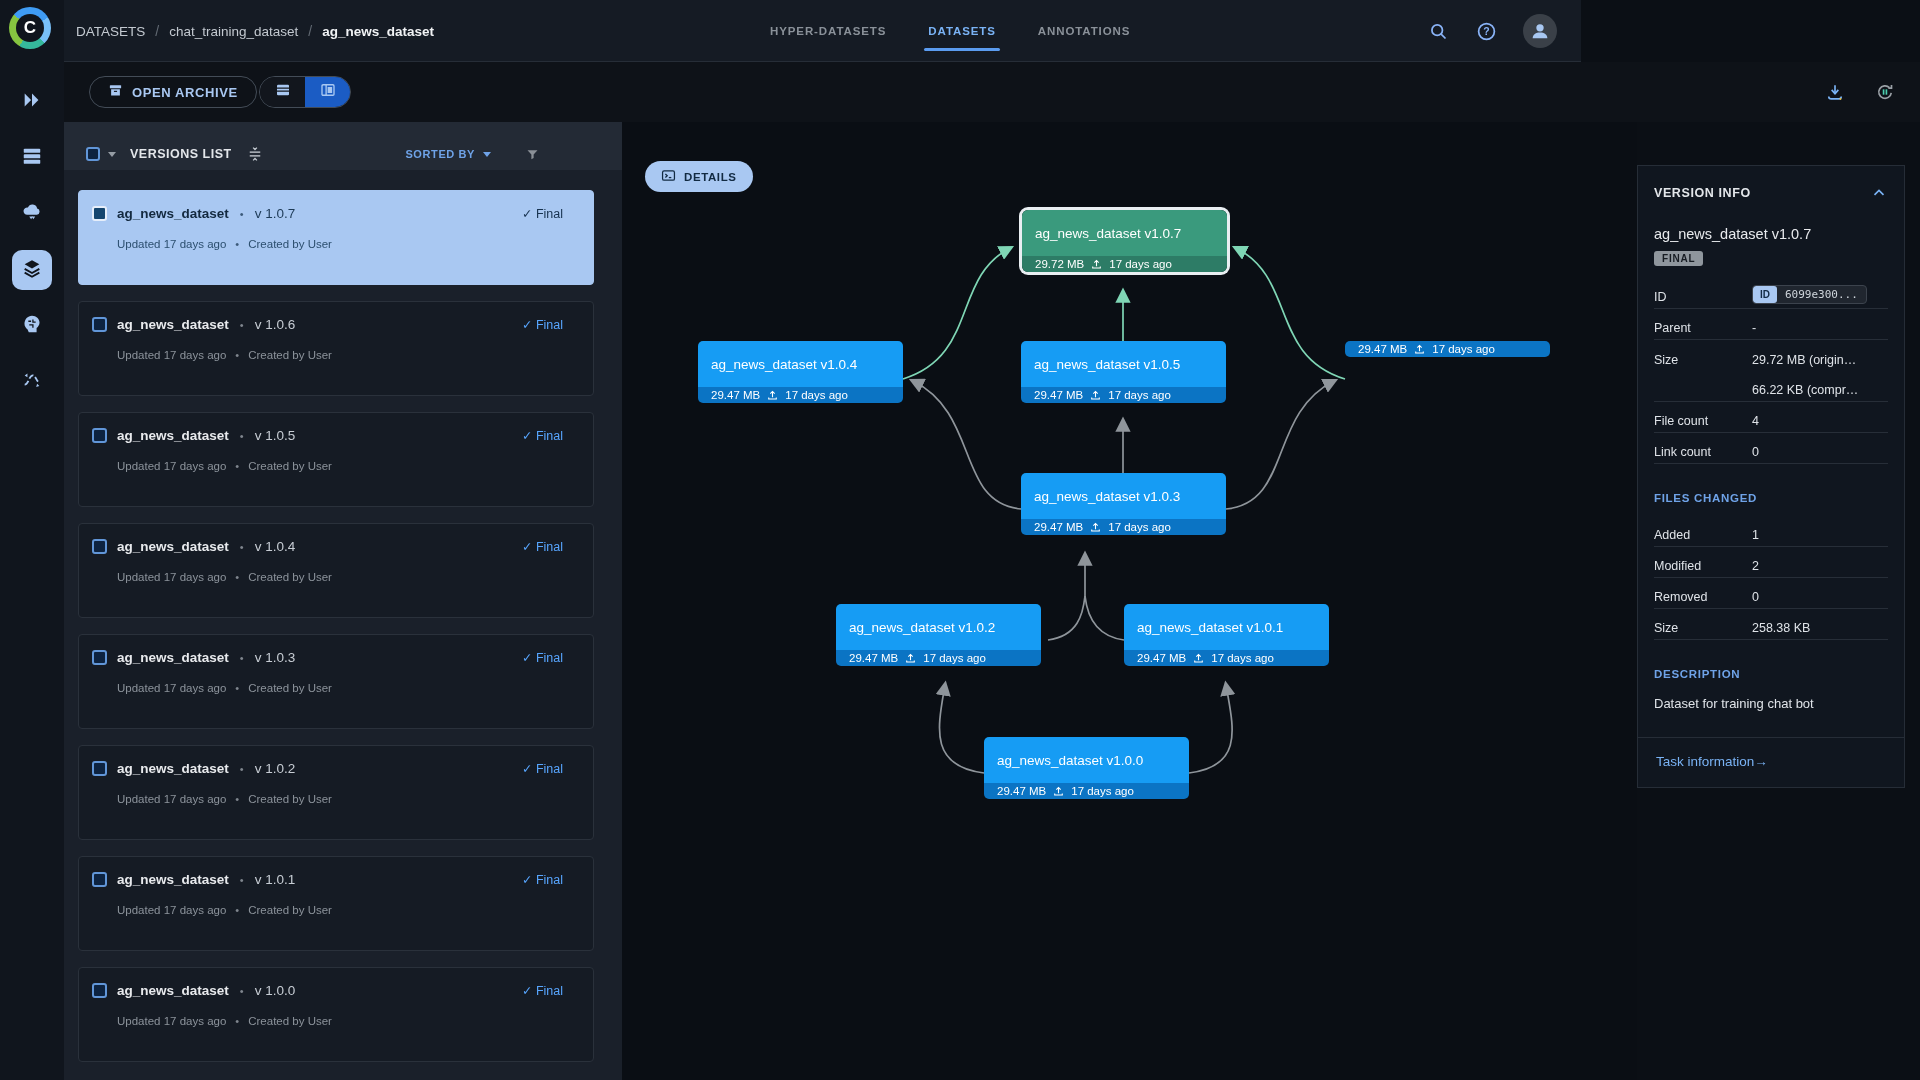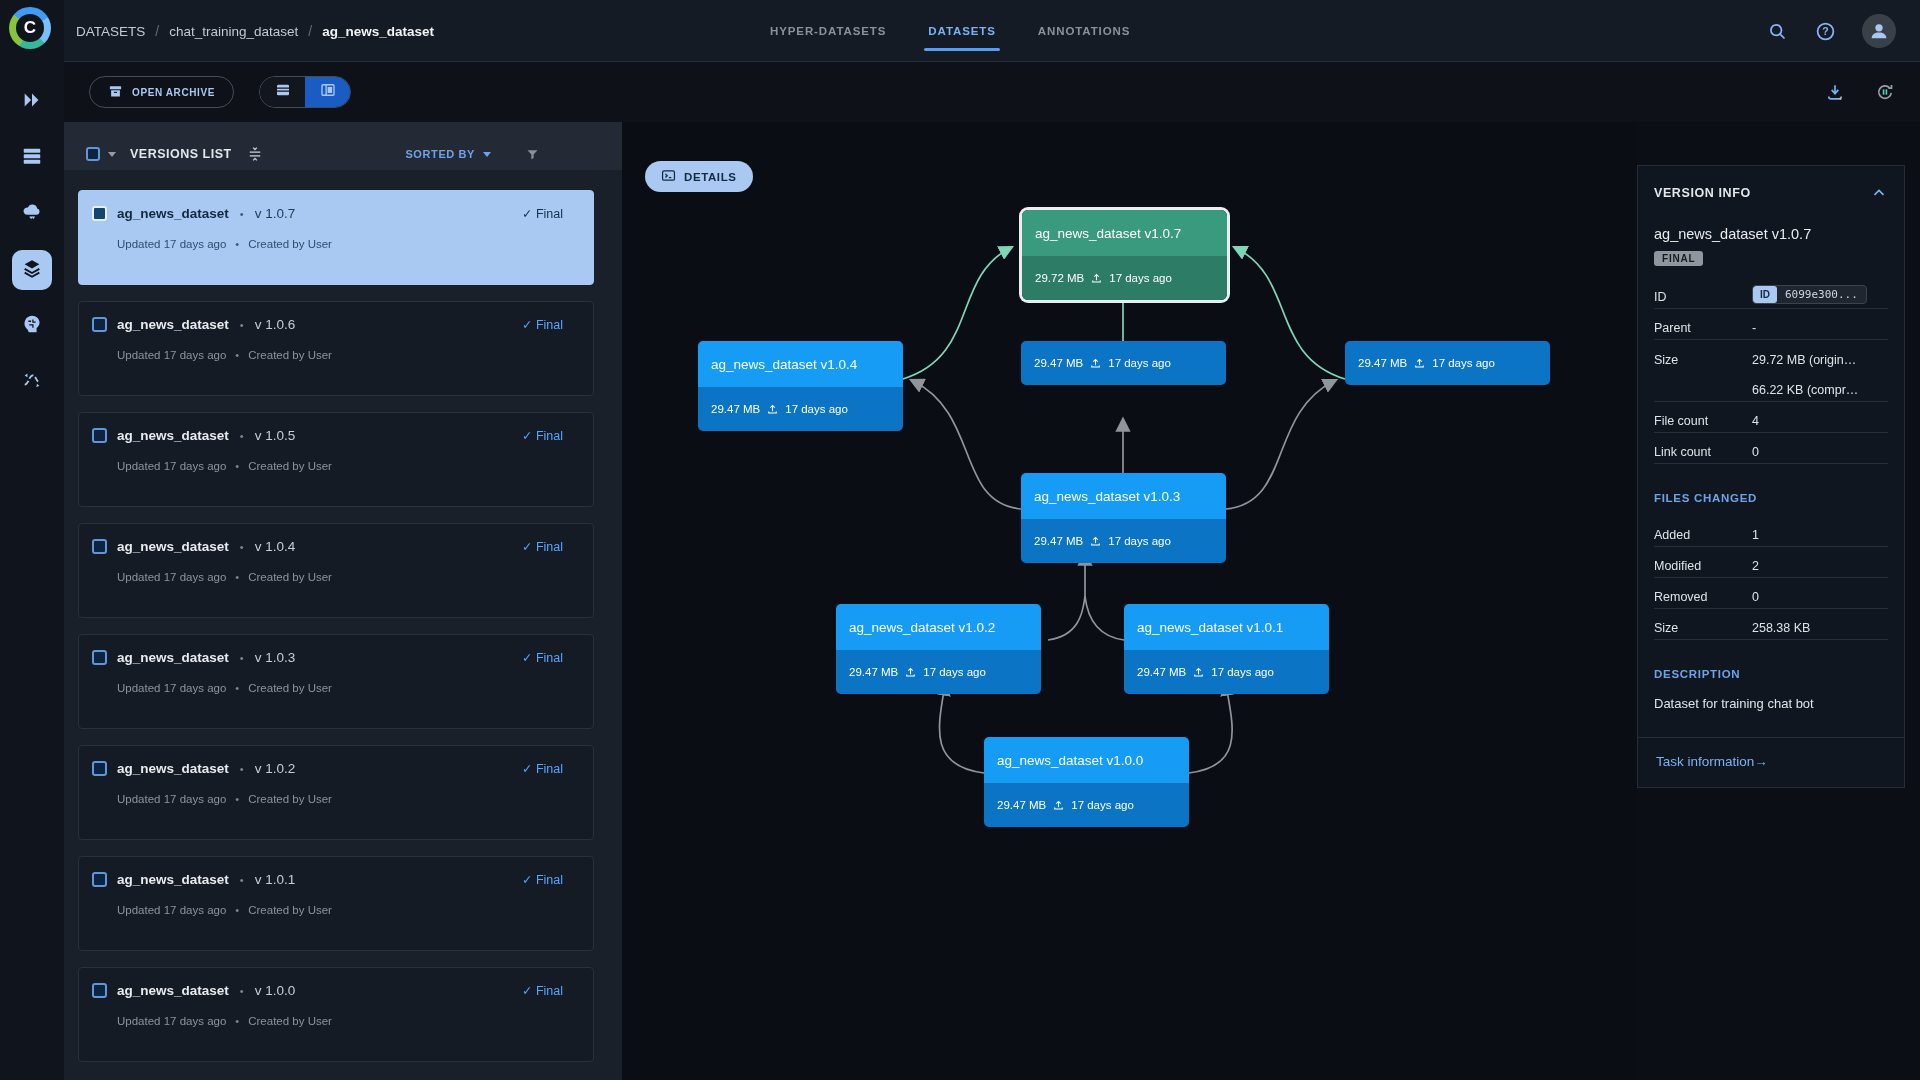--- a/index.html
+++ b/index.html
@@ -1,20 +1,20 @@
 <!DOCTYPE html>
 <html><head>
 <meta charset="utf-8">
 <style>
   * { box-sizing: border-box; margin: 0; padding: 0; }
   html, body { width: 1920px; height: 1080px; overflow: hidden; }
   body { background: #0b0f15; font-family: "Liberation Sans", sans-serif; position: relative; color: #e8eaed; }
 
   
-  .topbar { position: absolute; left: 0; top: 0; width: 1920px; height: 62px; background: #151b24; border-bottom: 1px solid #262d37; z-index: 5; }
+  .topbar { position: absolute; left: 0; top: 0; width: 1581px; height: 62px; background: #151b24; border-bottom: 1px solid #262d37; z-index: 5; }
   .breadcrumb { position: absolute; left: 76px; top: 0; height: 62px; display: flex; align-items: center; font-size: 13.5px; }
   .crumb { color: #c3c9d0; }
   .crumb.last { color: #f1f3f5; font-weight: bold; }
   .crumb-sep { color: #626a73; padding: 0 10px; font-size: 14px; }
   .tabs { position: absolute; left: 770px; top: 0; height: 62px; display: flex; gap: 42px; }
   .tab { height: 62px; display: flex; align-items: center; font-size: 11.5px; font-weight: bold; letter-spacing: .9px; color: #8a9199; position: relative; cursor: pointer; }
   .tab.active { color: #7ab3f5; }
   .tab.active::after { content: ""; position: absolute; left: -4px; right: -4px; bottom: 11px; height: 3px; background: #5b9cf0; border-radius: 2px; }
   .topbar-icons { position: absolute; right: 24px; top: 0; height: 62px; display: flex; align-items: center; gap: 26px; }
   .tb-ico { width: 22px; height: 22px; display: flex; align-items: center; justify-content: center; cursor: pointer; }
@@ -25,21 +25,21 @@
   .logo { position: absolute; left: 9px; top: 7px; width: 42px; height: 42px; border-radius: 50%;
           background: conic-gradient(from -50deg, #3f9cf5 0 110deg, #79c0f8 110deg 185deg, #35b89b 185deg 260deg, #86c440 260deg 360deg); display: flex; align-items: center; justify-content: center; }
   .logo-in { width: 28px; height: 28px; border-radius: 50%; background: #10151d; display: flex; align-items: center; justify-content: center; color: #fff; font-weight: bold; font-size: 17px; }
   .side-items { position: absolute; left: 0; top: 82px; width: 64px; display: flex; flex-direction: column; align-items: center; gap: 16px; }
   .side-item { width: 40px; height: 40px; border-radius: 10px; display: flex; align-items: center; justify-content: center; cursor: pointer; }
   .side-item svg { width: 22px; height: 22px; }
   .side-item.active { background: #a9c8f2; }
 
   
   .toolbar { position: absolute; left: 64px; top: 62px; width: 1856px; height: 60px; background: #0e1218; }
-  .btn-pill { height: 32px; border: 1px solid #434c57; border-radius: 16px; display: flex; align-items: center; gap: 9px; padding: 0 18px; color: #a9c8f2; font-size: 10px; font-weight: bold; letter-spacing: .6px; background: transparent; cursor: pointer; }
+  .btn-pill { height: 32px; border: 1px solid #434c57; border-radius: 16px; display: flex; align-items: center; gap: 9px; padding: 0 18px; color: #a9c8f2; font-size: 13px; font-weight: bold; letter-spacing: .6px; background: transparent; cursor: pointer; }
   .open-archive { position: absolute; left: 25px; top: 14px; }
   .view-toggle { position: absolute; left: 195px; top: 14px; height: 32px; display: flex; border: 1px solid #434c57; border-radius: 16px; overflow: hidden; }
   .tg { width: 45px; height: 100%; display: flex; align-items: center; justify-content: center; background: #12161d; cursor: pointer; }
   .tg.active { background: #1b5cc4; }
   .toolbar-right { position: absolute; right: 24px; top: 0; height: 60px; display: flex; align-items: center; gap: 28px; }
 
   
   .versions-panel { position: absolute; left: 64px; top: 122px; width: 558px; height: 958px; background: #1a202a; overflow: hidden; }
   .vp-header { height: 48px; background: #232a35; display: flex; align-items: center; padding: 16px 20px 0 22px; }
   .vp-title { font-size: 12.5px; font-weight: bold; letter-spacing: .5px; color: #e3e6ea; margin-left: 14px; }
@@ -64,21 +64,21 @@
   .item.selected .item-final { color: #16314e; }
   .item.selected .item-r2 { color: #2c4f6f; }
   .item.selected .cb { border-color: #e6eefa; background: #15466f; }
 
   
   .graph-area { position: absolute; left: 622px; top: 122px; width: 1015px; height: 958px; background: #0a0e14; }
   .edges { position: absolute; left: 0; top: 0; }
   .details-btn { position: absolute; left: 23px; top: 39px; height: 31px; border-radius: 16px; background: #a9c8f2; color: #122a42; display: flex; align-items: center; gap: 8px; padding: 0 16px; font-size: 11.5px; font-weight: bold; letter-spacing: .6px; cursor: pointer; z-index: 3; }
   .node { position: absolute; width: 205px; border-radius: 5px; overflow: hidden; cursor: pointer; z-index: 2; }
   .node-title { height: 46px; display: flex; align-items: center; padding: 0 13px; color: #fff; font-size: 13.5px; }
-  .node-meta { height: 44px; display: flex; align-items: center; gap: 6px; padding: 0 13px; color: #fff; font-size: 11.5px; }
+  .node-meta { height: 16px; display: flex; align-items: center; gap: 6px; padding: 0 13px; color: #fff; font-size: 11.5px; }
   .node.selected { box-shadow: 0 0 0 3px #e9eef2; border-radius: 6px; }
 
   
   .vi-panel { position: absolute; left: 1637px; top: 165px; width: 268px; background: #10161f; border: 1px solid #262d37; padding: 18px 16px 10px; }
   .vi-head { display: flex; align-items: center; }
   .vi-head-title { font-size: 12.5px; font-weight: bold; letter-spacing: .6px; color: #e3e6ea; }
   .vi-collapse { margin-left: auto; cursor: pointer; display: flex; }
   .vi-name { margin-top: 24px; font-size: 14.5px; color: #e8eaed; }
   .badge-final { display: inline-block; margin-top: 9px; background: #8f969d; color: #171c23; font-size: 10px; font-weight: bold; letter-spacing: .8px; padding: 2px 8px; border-radius: 3px; }
   .vi-rows { margin-top: 12px; }
@@ -418,20 +418,21 @@
             <svg viewBox="0 0 24 24" width="13" height="13" fill="none" stroke="#fff" stroke-width="2">
               <path d="M12 15 V5"></path>
               <path d="M8 8.5 L12 4.5 L16 8.5"></path>
               <path d="M5 15.5 v3 h14 v-3"></path>
             </svg>
           </span>
           <span>17 days ago</span>
         </div>
       </div>
       <div class="node" style="left: 399px; top: 219px;">
+        <div class="node-title" style="background: rgb(22, 156, 244);">ag_news_dataset v1.0.5</div>
         <div class="node-meta" style="background: rgb(11, 116, 196);">
           <span>29.47 MB</span>
           <span style="display: flex;">
             <svg viewBox="0 0 24 24" width="13" height="13" fill="none" stroke="#fff" stroke-width="2">
               <path d="M12 15 V5"></path>
               <path d="M8 8.5 L12 4.5 L16 8.5"></path>
               <path d="M5 15.5 v3 h14 v-3"></path>
             </svg>
           </span>
           <span>17 days ago</span>

